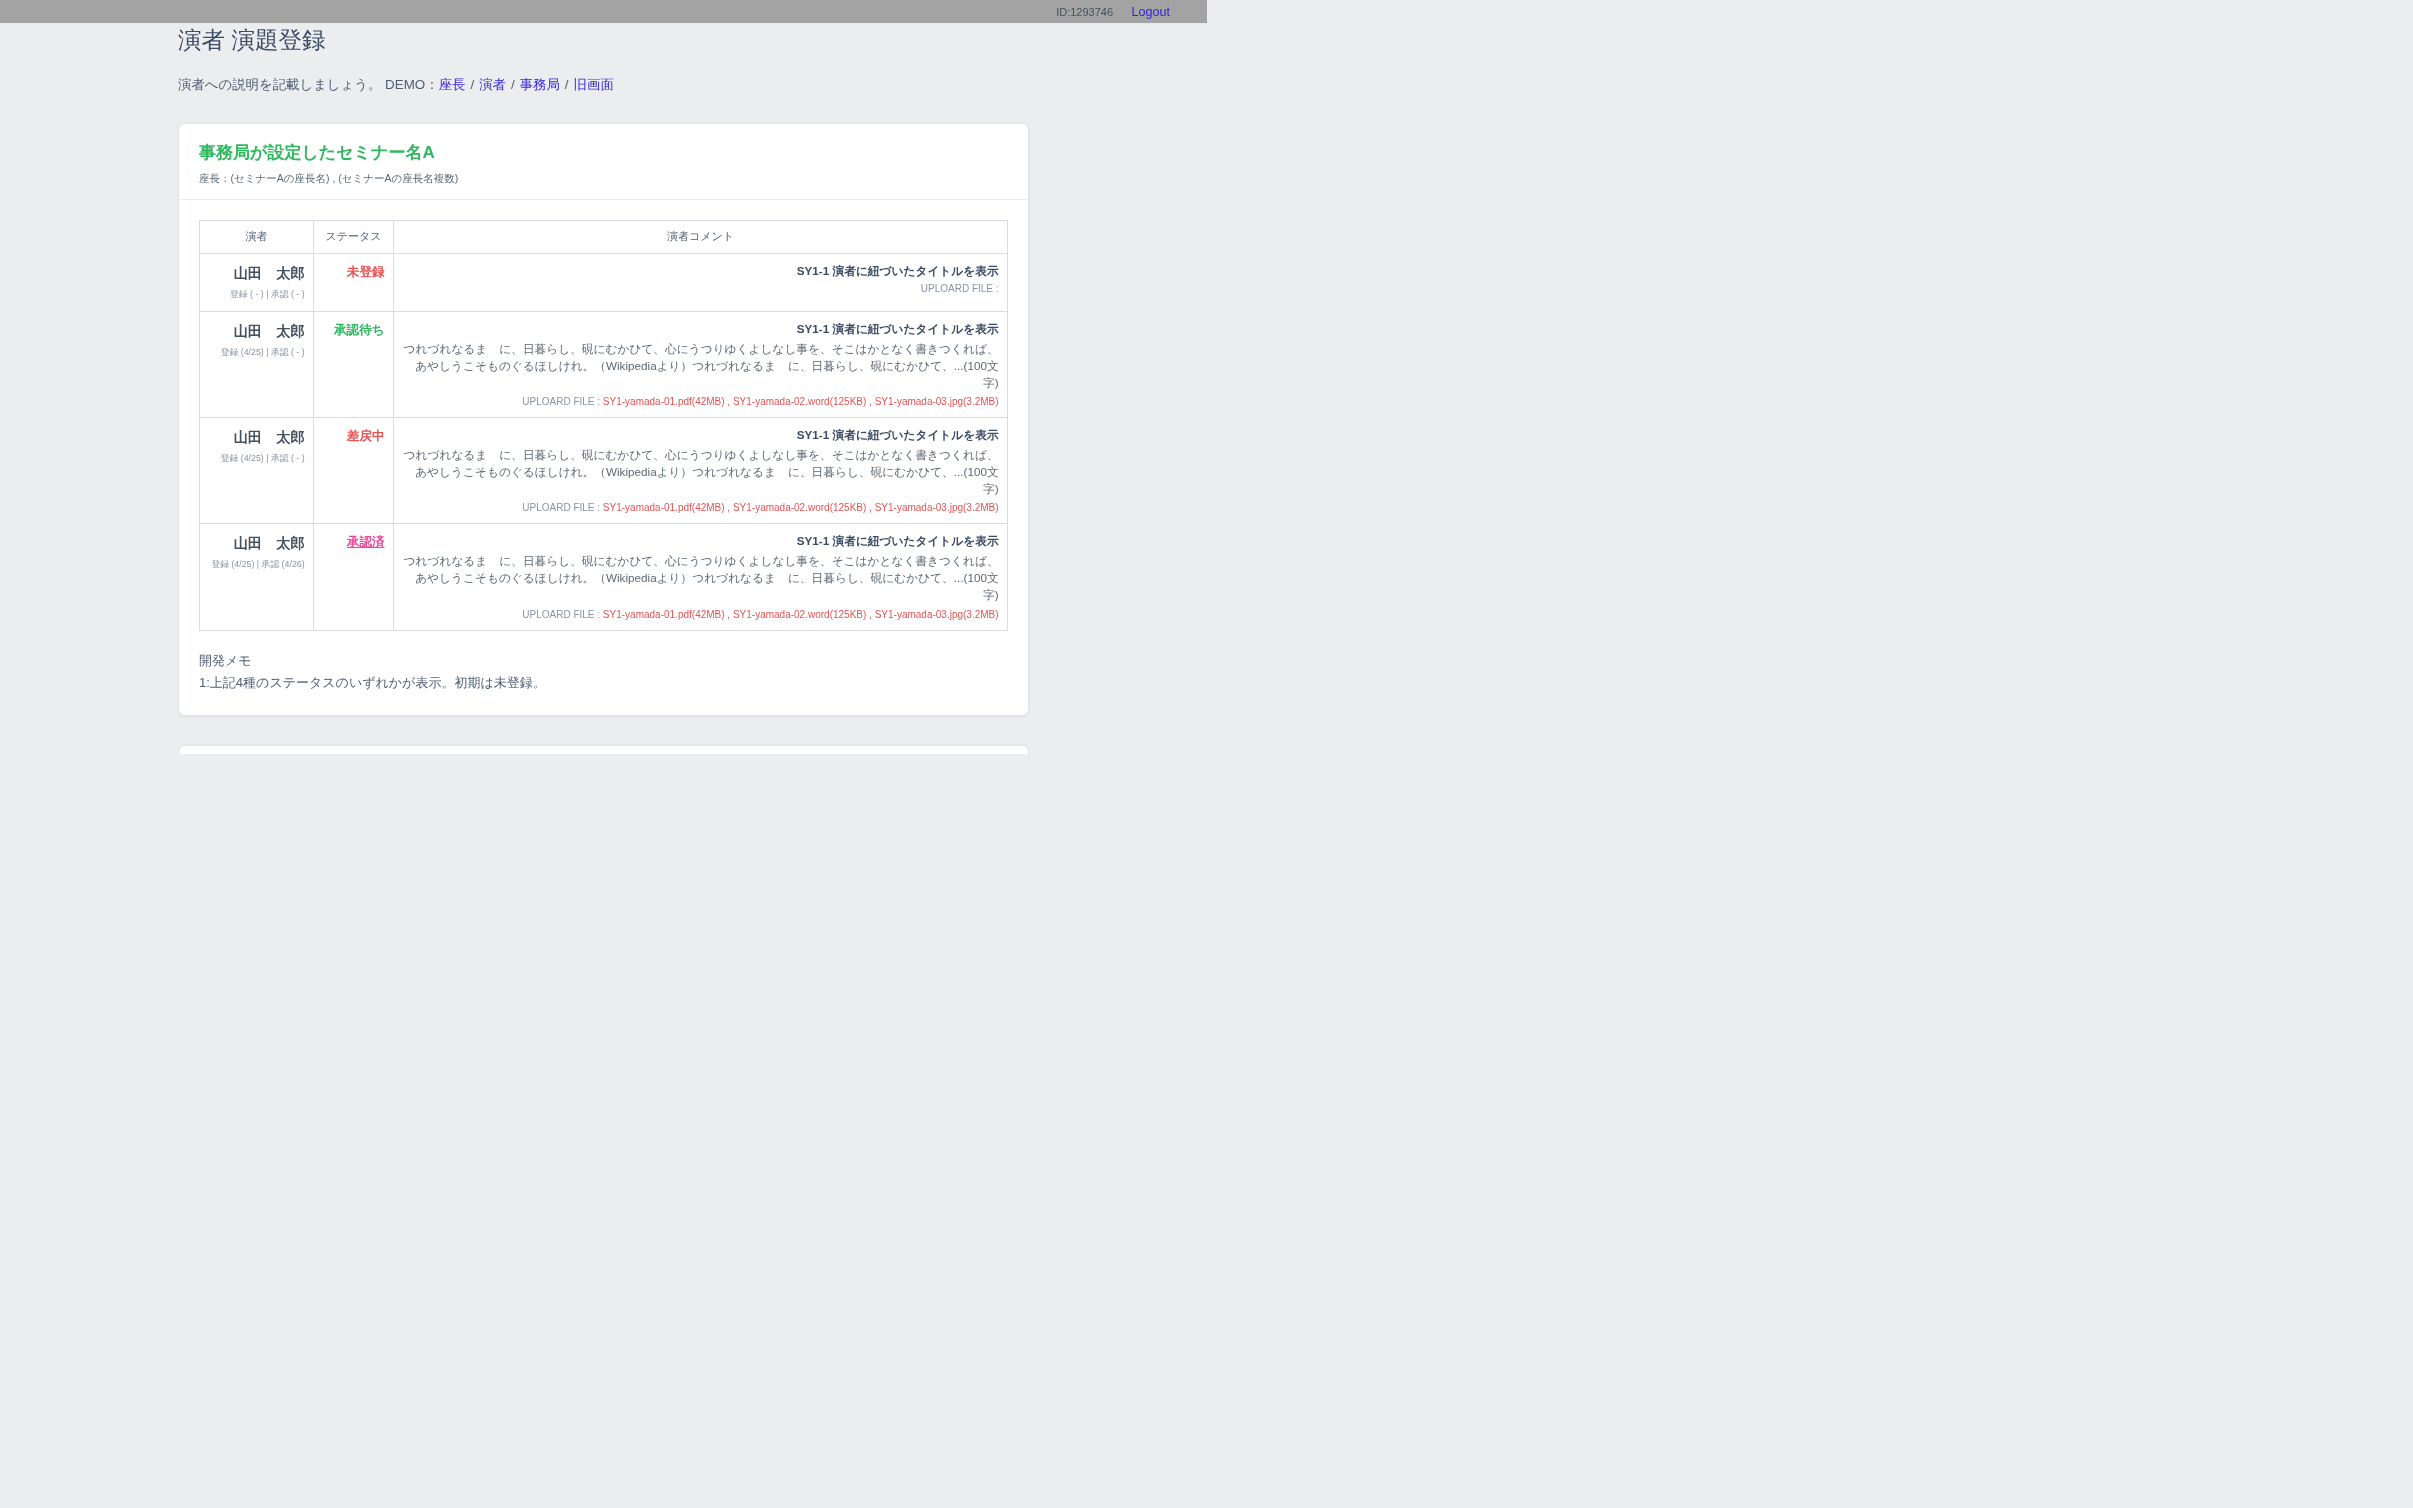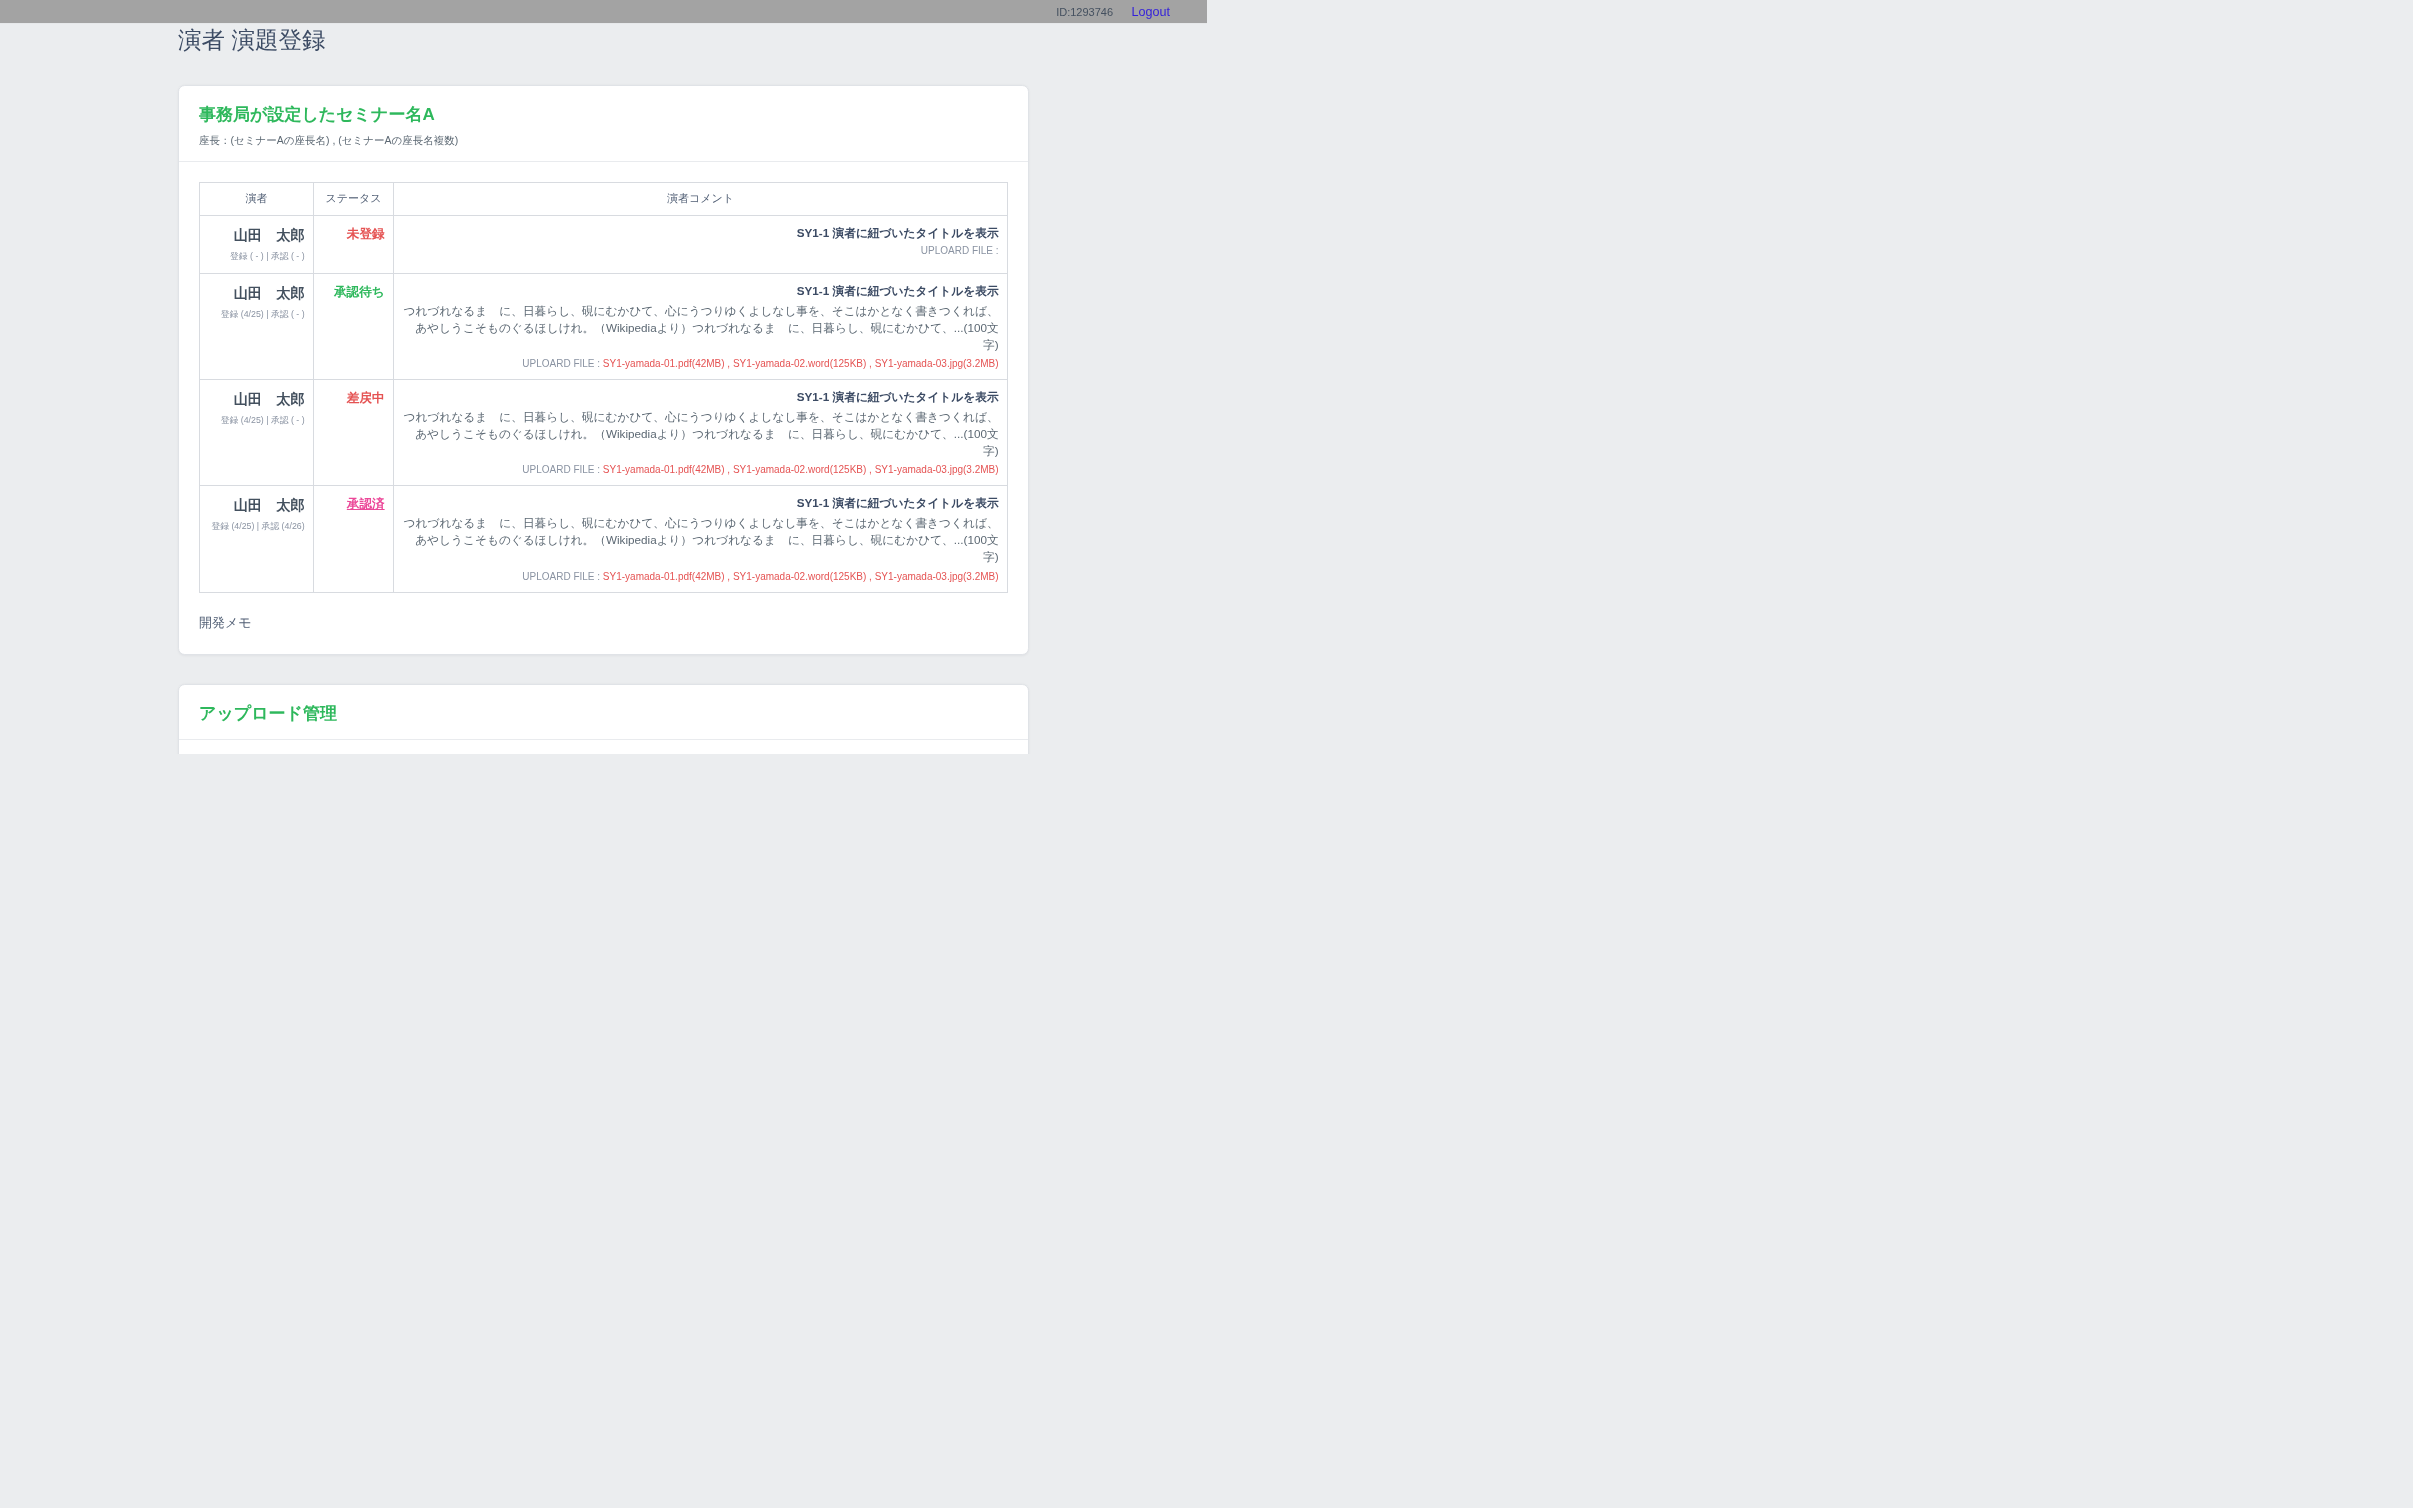--- a/index.html
+++ b/index.html
@@ -101,20 +101,23 @@
 
 <div class="topbar">
   <span class="user-id">ID:1293746</span>
   <a class="logout">Logout</a>
 </div>
 
 <div class="container">
 
   <h1 class="page-title">演者 演題登録</h1>
 
+  <div class="intro">
+    <span>演者への説明を記載しましょう。 DEMO：</span><a>座長</a><span class="sep">/</span><a>演者</a><span class="sep">/</span><a>事務局</a><span class="sep">/</span><a>旧画面</a>
+  </div>
 
   <div class="card">
     <div class="card-header">
       <h2 class="card-title">事務局が設定したセミナー名A</h2>
       <div class="card-sub">座長：(セミナーAの座長名) , (セミナーAの座長名複数)</div>
     </div>
     <div class="card-body">
       <table class="speakers">
         <colgroup>
           <col style="width:114px">
@@ -194,20 +197,21 @@
                 <span>UPLOARD FILE :</span>
                 <span class="upload-files">SY1-yamada-01.pdf(42MB) , SY1-yamada-02.word(125KB) , SY1-yamada-03.jpg(3.2MB)</span>
               </div>
             </td>
           </tr>
         </tbody>
       </table>
 
       <div class="dev-memo">
         <div>開発メモ</div>
+        <div>1:上記4種のステータスのいずれかが表示。初期は未登録。</div>
       </div>
     </div>
   </div>
 
   <div class="card">
     <div class="card-header">
       <h2 class="card-title">アップロード管理</h2>
     </div>
     <div class="card-body">
       <div class="form-row">

